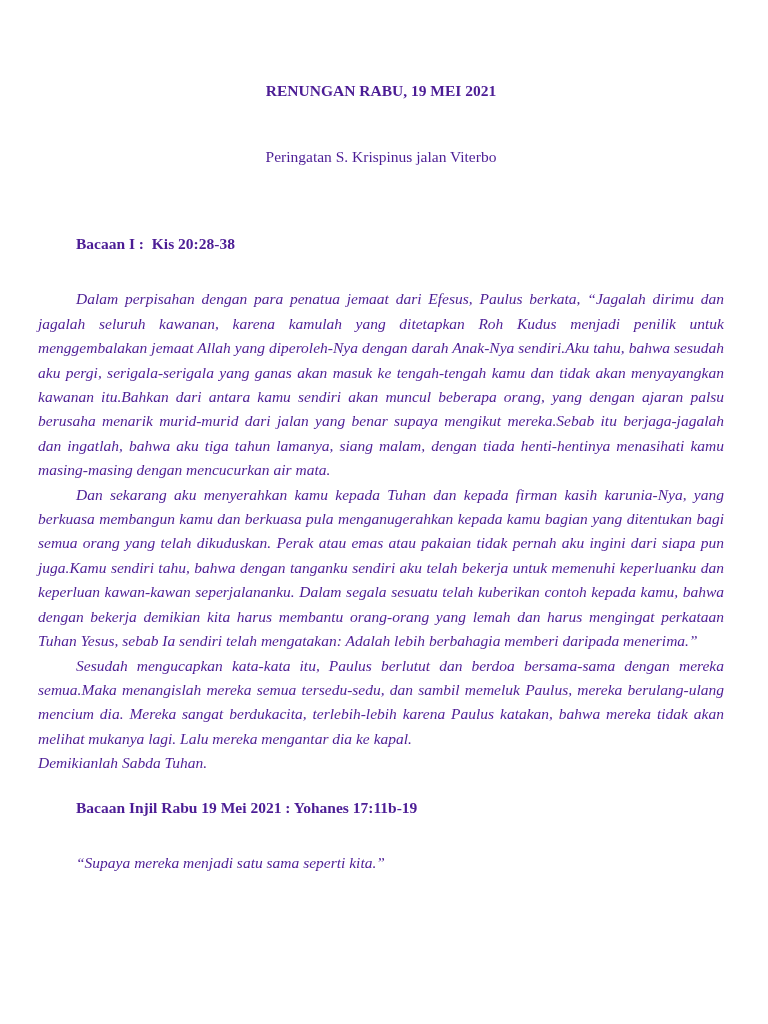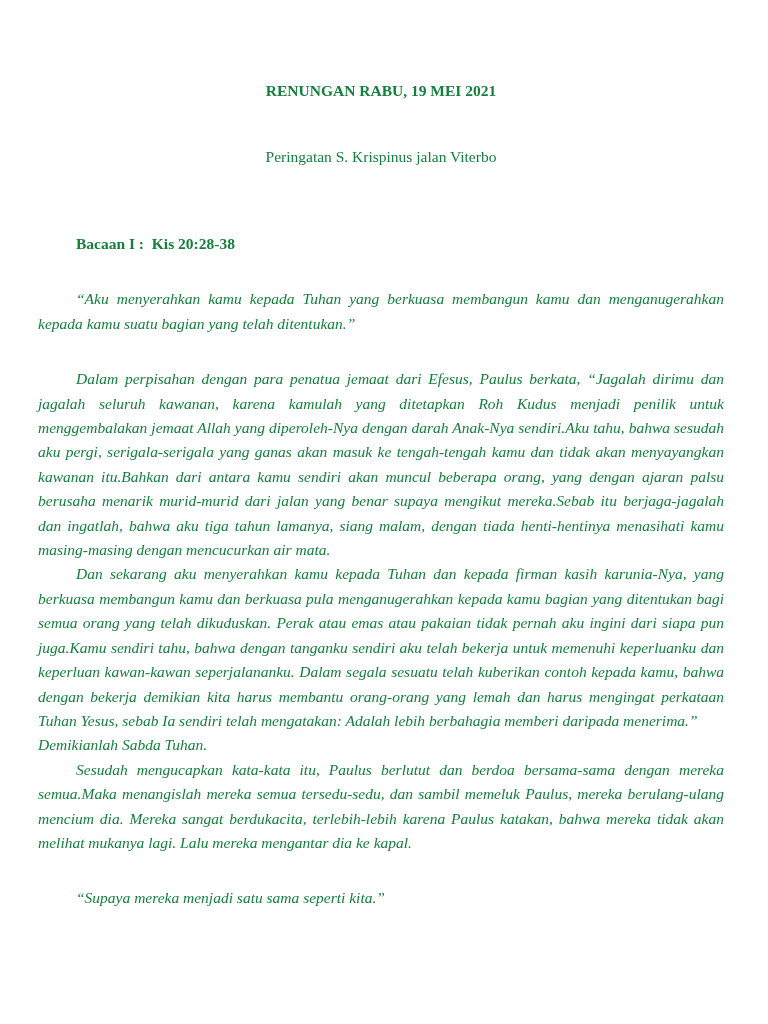--- a/index.html
+++ b/index.html
@@ -8,21 +8,21 @@
     background: #ffffff;
   }
   .page {
     position: relative;
     width: 768px;
     height: 1024px;
     background: #ffffff;
     box-sizing: border-box;
     padding: 36px 44px 0 38px;
     font-family: "Liberation Serif", "DejaVu Serif", serif;
-    color: #15803d;
+    color: #4c1d95;
     font-size: 15.5px;
     line-height: 24.4px;
     overflow: hidden;
   }
   .doc-header {
     text-align: center;
     line-height: 22px;
     white-space: pre-wrap;
   }
   .doc-title, .doc-subtitle {
@@ -63,27 +63,27 @@
 
 <div class="page">
 
   <div class="doc-header">
     <div class="doc-title">RENUNGAN RABU, 19 MEI 2021</div>
     <div class="doc-memorial">Peringatan S. Krispinus jalan Viterbo</div>
   </div>
 
   <div>
     <div class="section-heading">Bacaan I :  Kis 20:28-38</div>
-    <div class="scripture-quote">“Aku menyerahkan kamu kepada Tuhan yang berkuasa membangun kamu dan menganugerahkan kepada kamu suatu bagian yang telah ditentukan.”</div>
     <div class="body-block">
       <p class="reading-paragraph">Dalam perpisahan dengan para penatua jemaat dari Efesus, Paulus berkata, “Jagalah dirimu dan jagalah seluruh kawanan, karena kamulah yang ditetapkan Roh Kudus menjadi penilik untuk menggembalakan jemaat Allah yang diperoleh-Nya dengan darah Anak-Nya sendiri.Aku tahu, bahwa sesudah aku pergi, serigala-serigala yang ganas akan masuk ke tengah-tengah kamu dan tidak akan menyayangkan kawanan itu.Bahkan dari antara kamu sendiri akan muncul beberapa orang, yang dengan ajaran palsu berusaha menarik murid-murid dari jalan yang benar supaya mengikut mereka.Sebab itu berjaga-jagalah dan ingatlah, bahwa aku tiga tahun lamanya, siang malam, dengan tiada henti-hentinya menasihati kamu masing-masing dengan mencucurkan air mata.</p>
       <p class="reading-paragraph">Dan sekarang aku menyerahkan kamu kepada Tuhan dan kepada firman kasih karunia-Nya, yang berkuasa membangun kamu dan berkuasa pula menganugerahkan kepada kamu bagian yang ditentukan bagi semua orang yang telah dikuduskan. Perak atau emas atau pakaian tidak pernah aku ingini dari siapa pun juga.Kamu sendiri tahu, bahwa dengan tanganku sendiri aku telah bekerja untuk memenuhi keperluanku dan keperluan kawan-kawan seperjalananku. Dalam segala sesuatu telah kuberikan contoh kepada kamu, bahwa dengan bekerja demikian kita harus membantu orang-orang yang lemah dan harus mengingat perkataan Tuhan Yesus, sebab Ia sendiri telah mengatakan: Adalah lebih berbahagia memberi daripada menerima.”</p>
+      <p class="reading-paragraph">Sesudah mengucapkan kata-kata itu, Paulus berlutut dan berdoa bersama-sama dengan mereka semua.Maka menangislah mereka semua tersedu-sedu, dan sambil memeluk Paulus, mereka berulang-ulang mencium dia. Mereka sangat berdukacita, terlebih-lebih karena Paulus katakan, bahwa mereka tidak akan melihat mukanya lagi. Lalu mereka mengantar dia ke kapal.</p>
       <p class="reading-paragraph closing-line">Demikianlah Sabda Tuhan.</p>
-      <p class="reading-paragraph">Sesudah mengucapkan kata-kata itu, Paulus berlutut dan berdoa bersama-sama dengan mereka semua.Maka menangislah mereka semua tersedu-sedu, dan sambil memeluk Paulus, mereka berulang-ulang mencium dia. Mereka sangat berdukacita, terlebih-lebih karena Paulus katakan, bahwa mereka tidak akan melihat mukanya lagi. Lalu mereka mengantar dia ke kapal.</p>
     </div>
   </div>
 
   <div>
+    <div class="section-heading">Bacaan Injil Rabu 19 Mei 2021 : Yohanes 17:11b-19</div>
     <div class="scripture-quote">“Supaya mereka menjadi satu sama seperti kita.”</div>
 
   </div>
 
 </div>
 
 </body></html>

